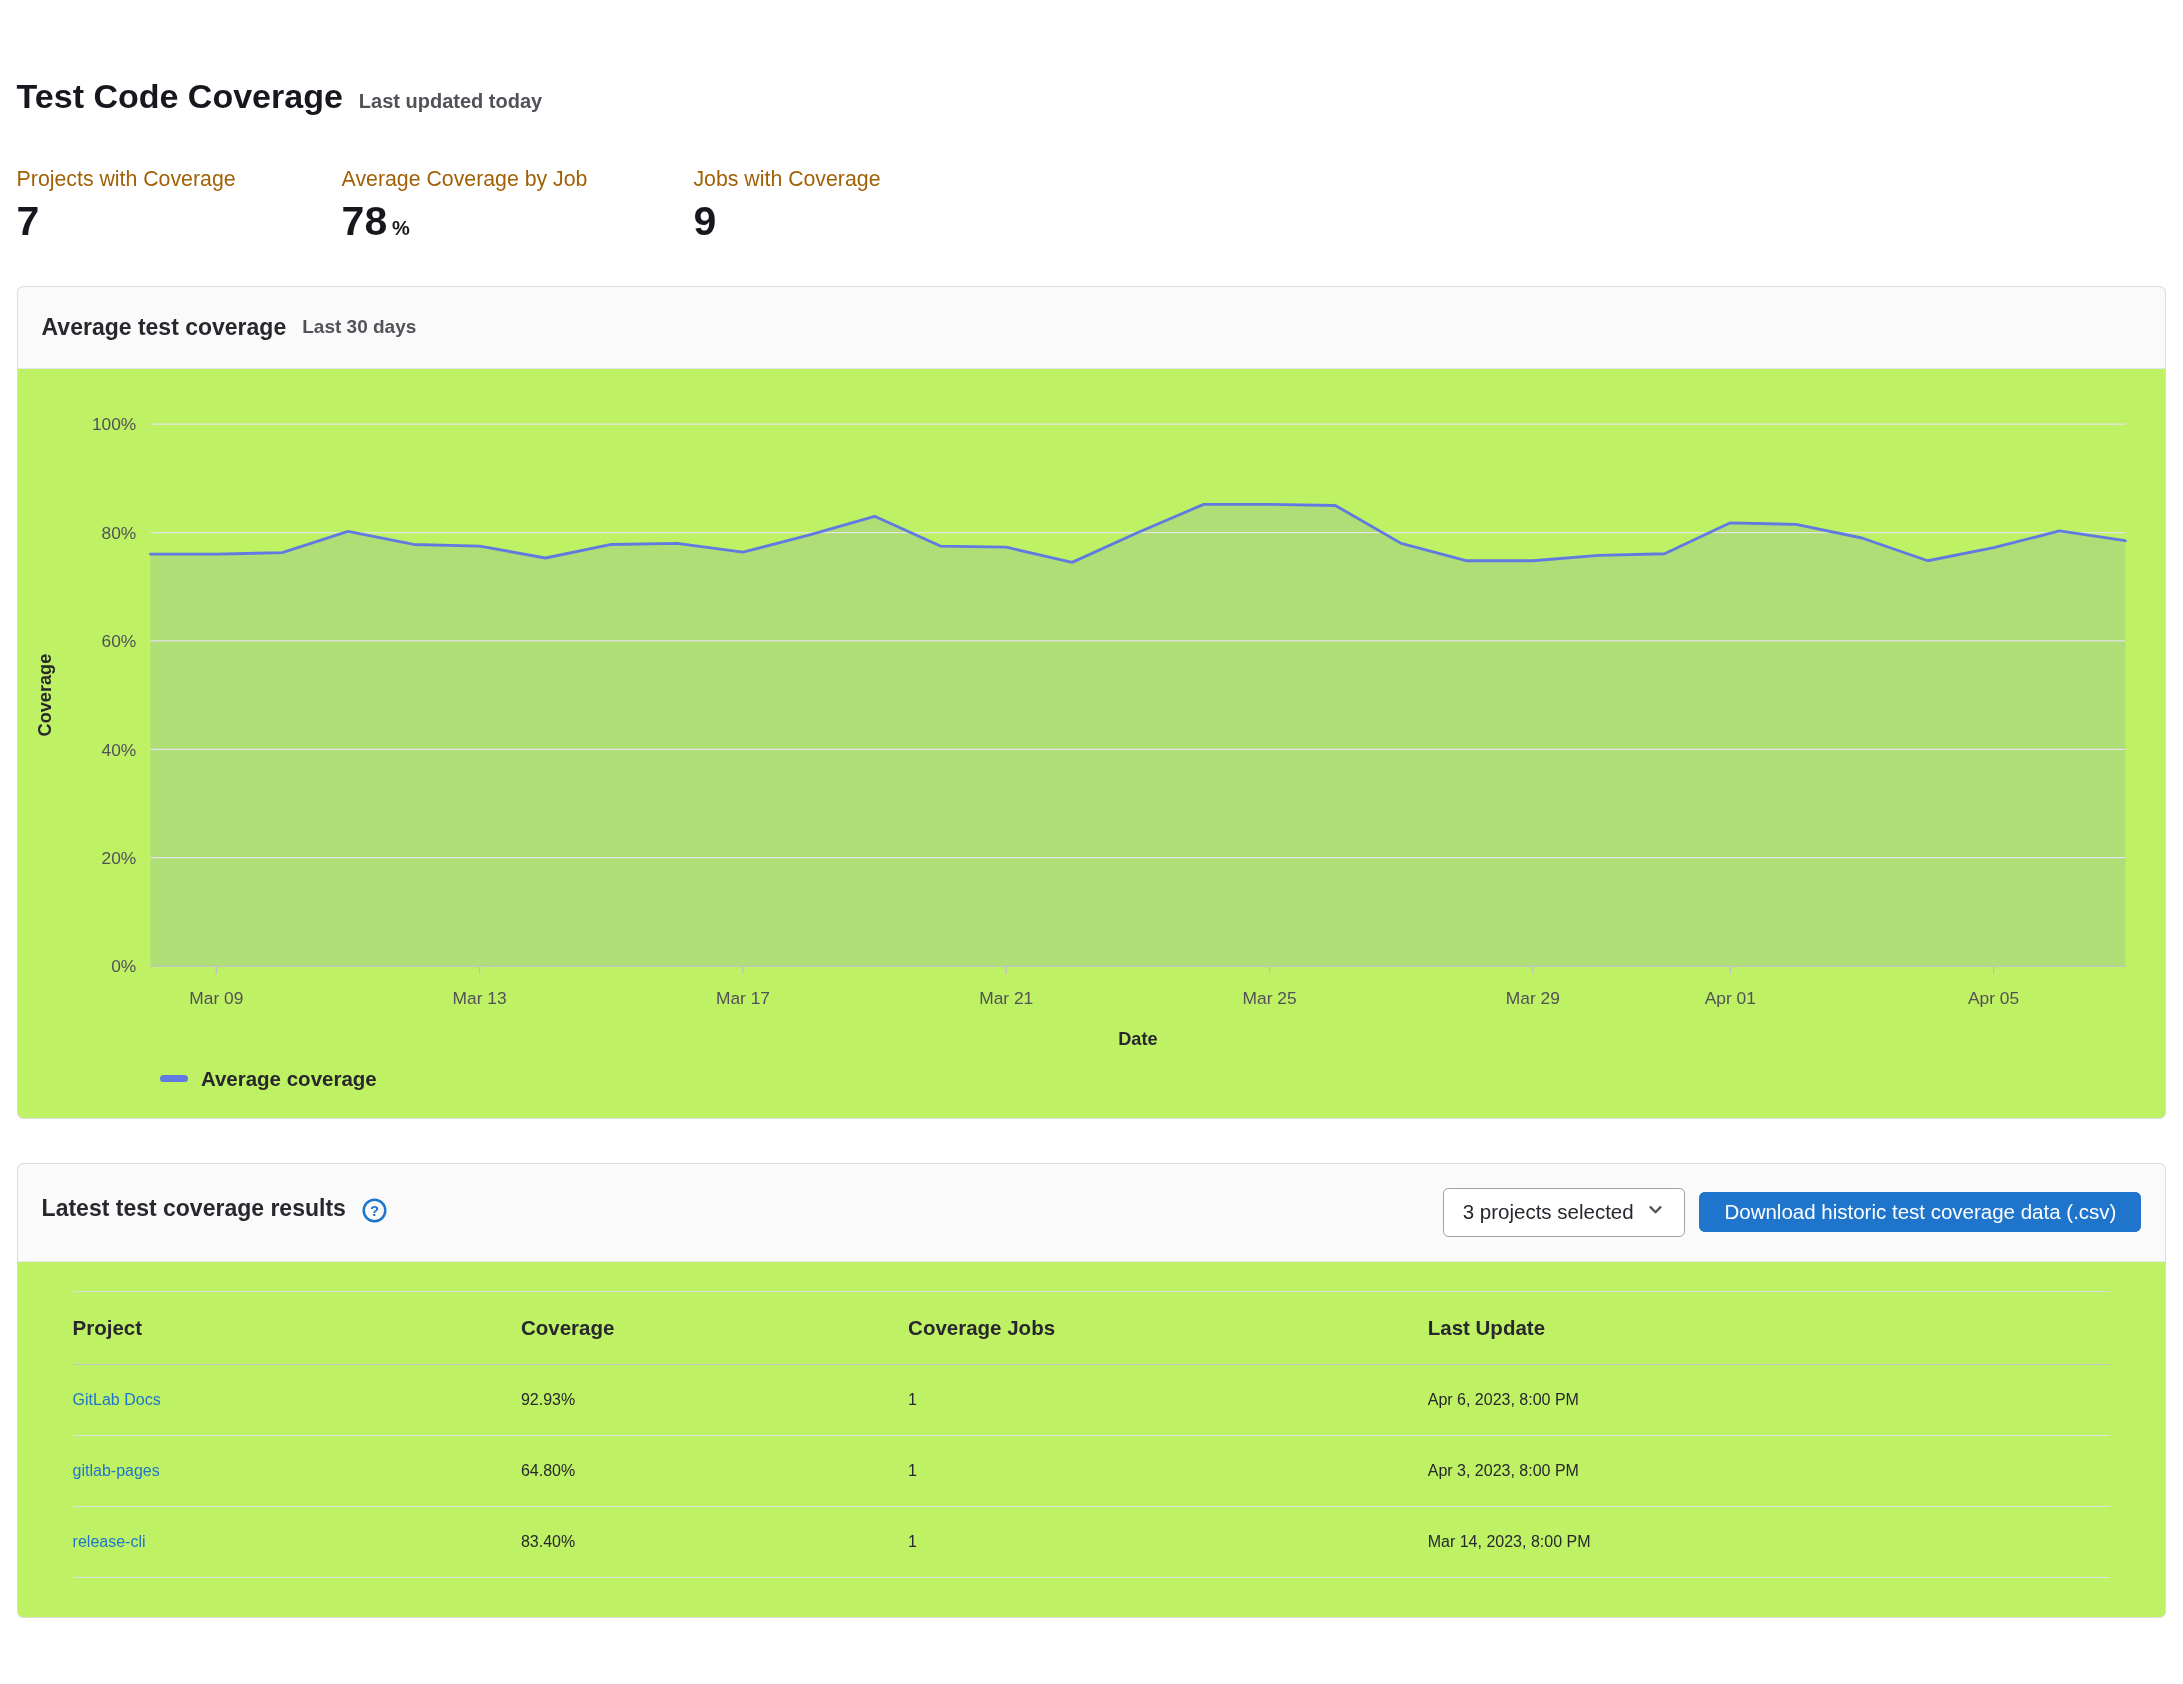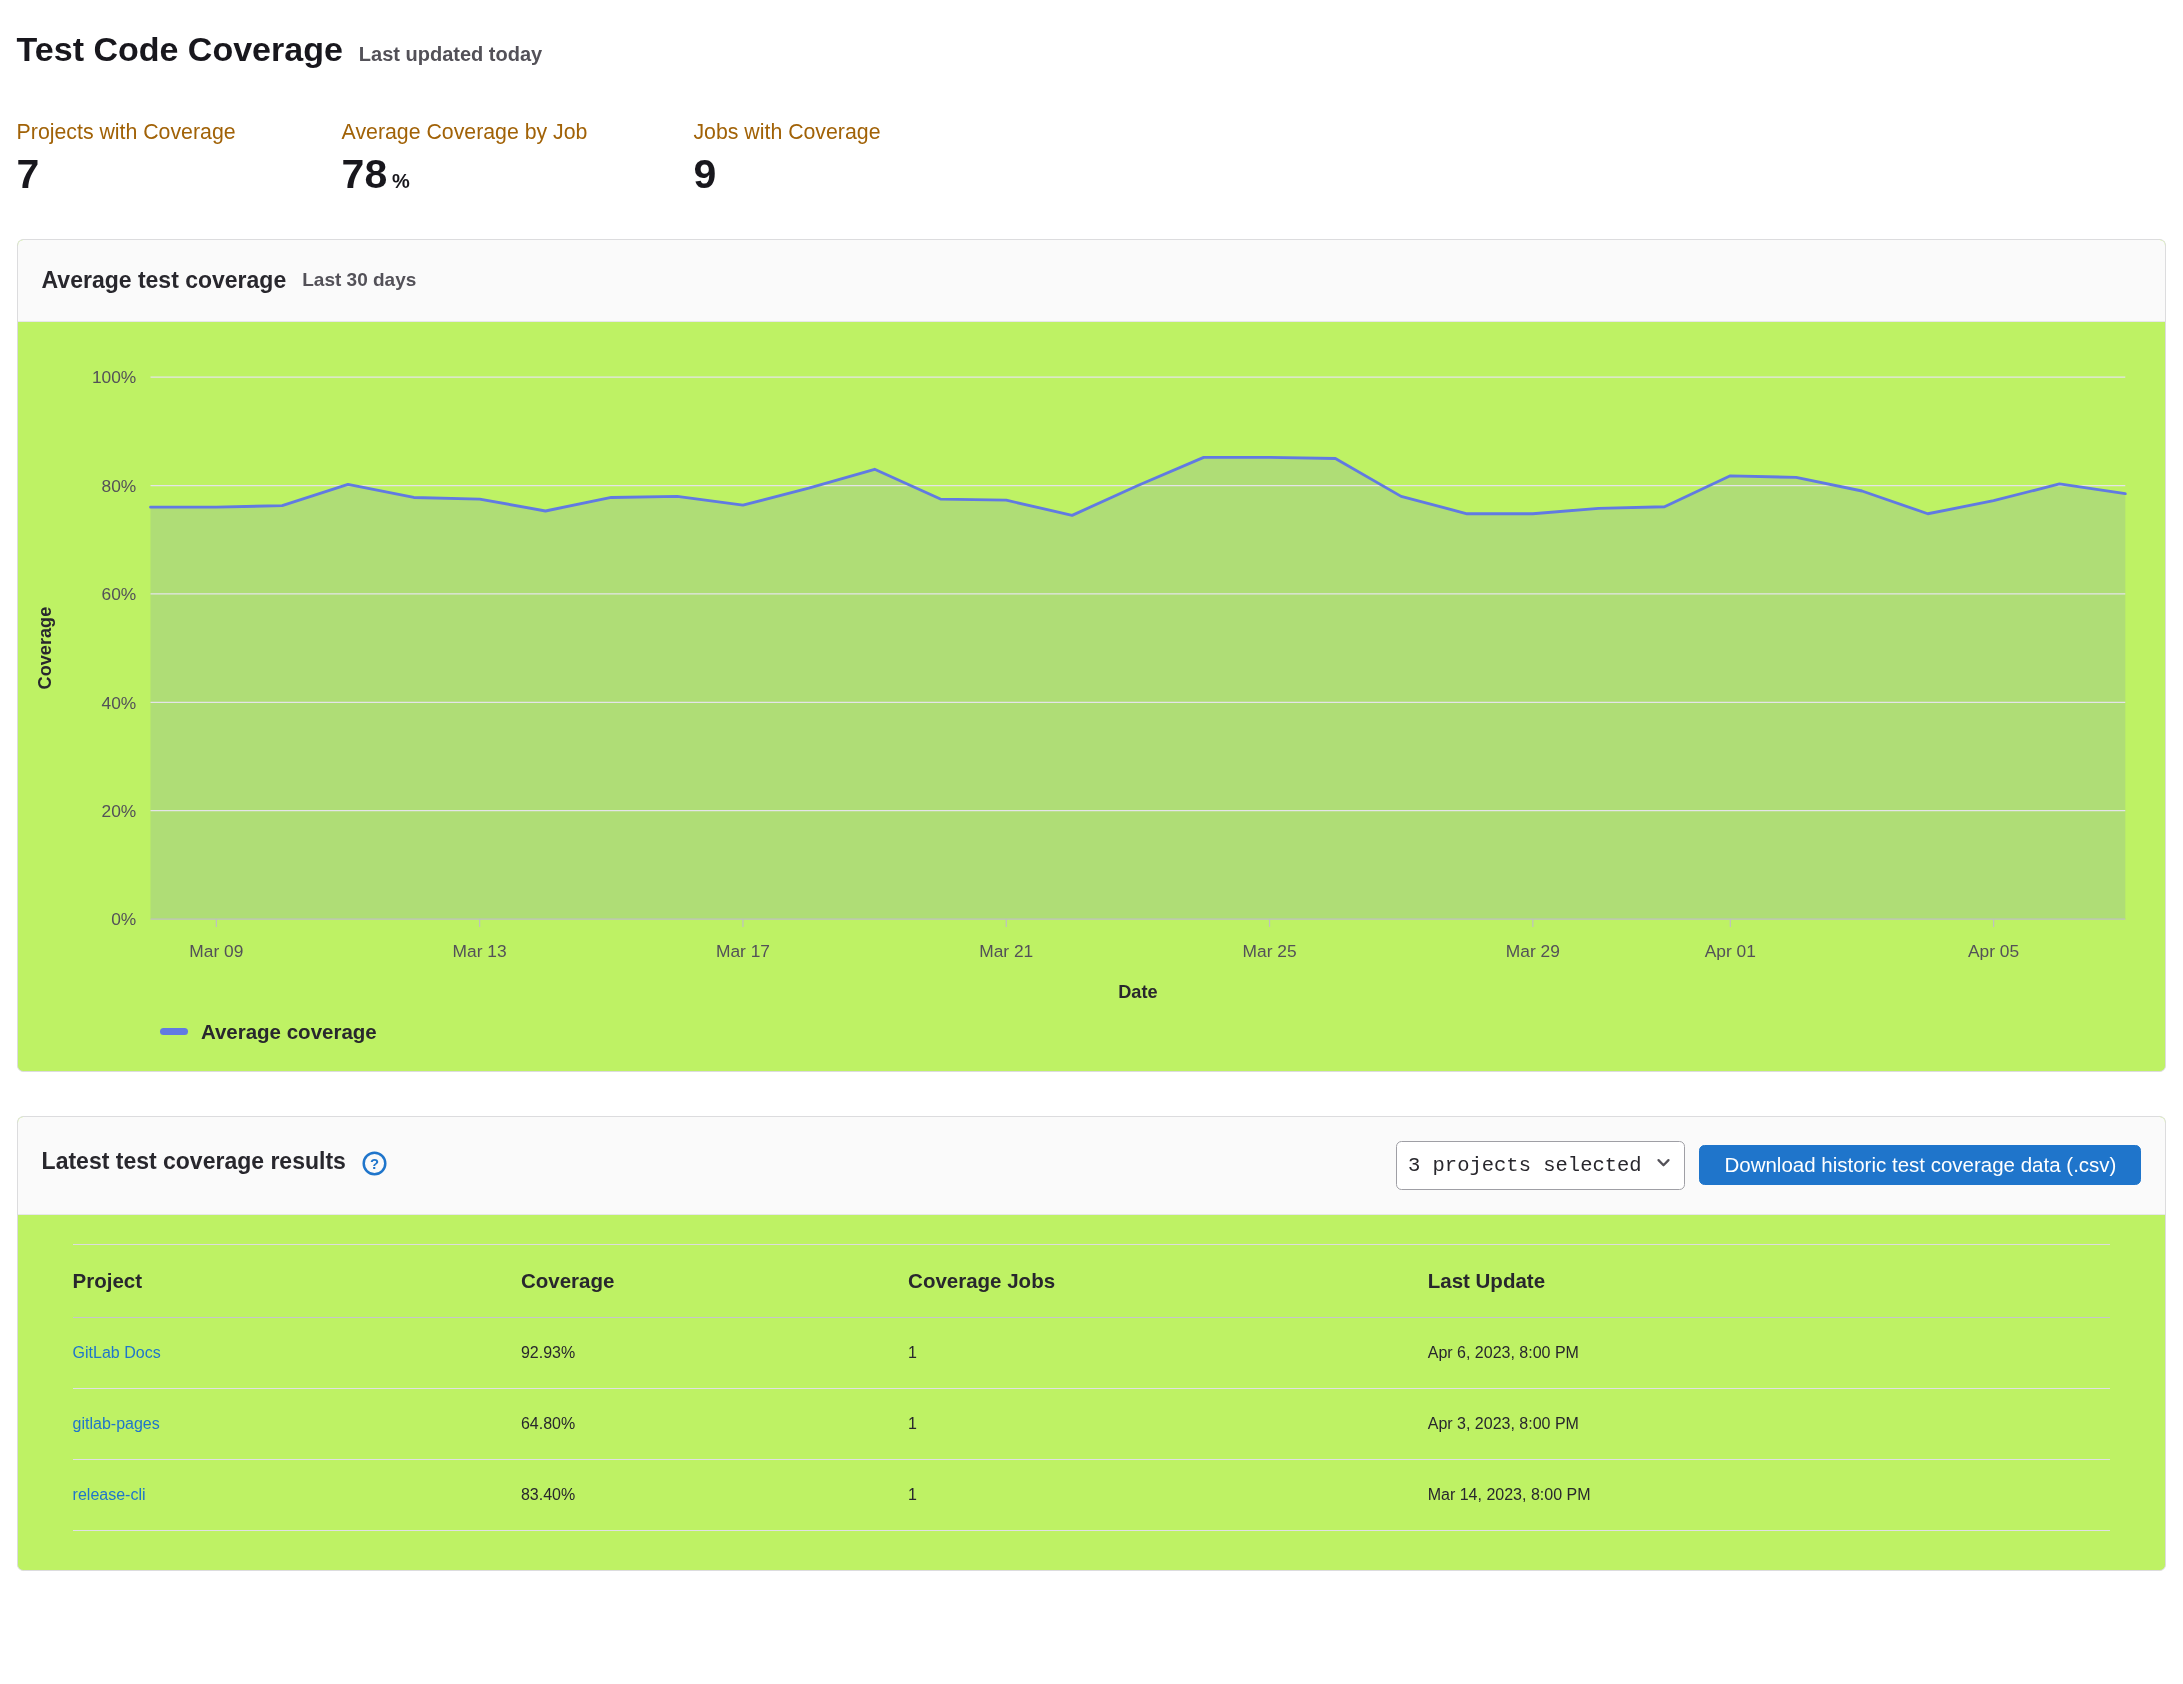--- a/index.html
+++ b/index.html
@@ -4,21 +4,21 @@
 <style>
   * { box-sizing: border-box; }
   html, body { margin: 0; padding: 0; }
   body {
     width: 2183px;
     height: 1684px;
     background: #ffffff;
     font-family: "Liberation Sans", sans-serif;
     color: #28272d;
   }
-  .page { padding: 30px 16.6px 0 16.6px; }
+  .page { padding: 30px 16.6px 0 16.6px; margin-top: 47px; }
 
   
   .page-header { display: flex; align-items: baseline; gap: 16px; }
   .page-title { font-size: 34px; font-weight: 700; margin: 0; color: #18171d; }
   .page-subtitle { font-size: 20px; font-weight: 700; color: #535158; }
 
   
   .stats-row { display: flex; gap: 106px; margin-top: 51px; }
   .stat-label { font-size: 21.3px; color: #a16207; line-height: 1.2; }
   .stat-value-row { display: flex; align-items: baseline; margin-top: 8px; }
@@ -65,24 +65,24 @@
   .help-btn {
     background: none; border: none; padding: 3.2px; cursor: pointer;
     display: inline-flex; align-items: center;
   }
   .dropdown {
     display: inline-flex; align-items: center; gap: 12.6px;
     background: #fff;
     border: 0.8px solid #9f9fa5;
     border-radius: 5.5px;
     height: 49px;
-    padding: 0 11px;
-    font-size: 20.5px;
-    color: #28272d;
-    font-family: Liberation Mono, monospace;
+    padding: 0 19px;
+    font-size: 20.5px;
+    color: #28272d;
+    font-family: Liberation Sans, sans-serif;
     cursor: pointer;
   }
   .btn-primary {
     background: #1f75cb;
     border: 0.8px solid #1f75cb;
     color: #fff;
     border-radius: 5.5px;
     height: 40px;
     padding: 0 24px;
     font-size: 20.5px;

